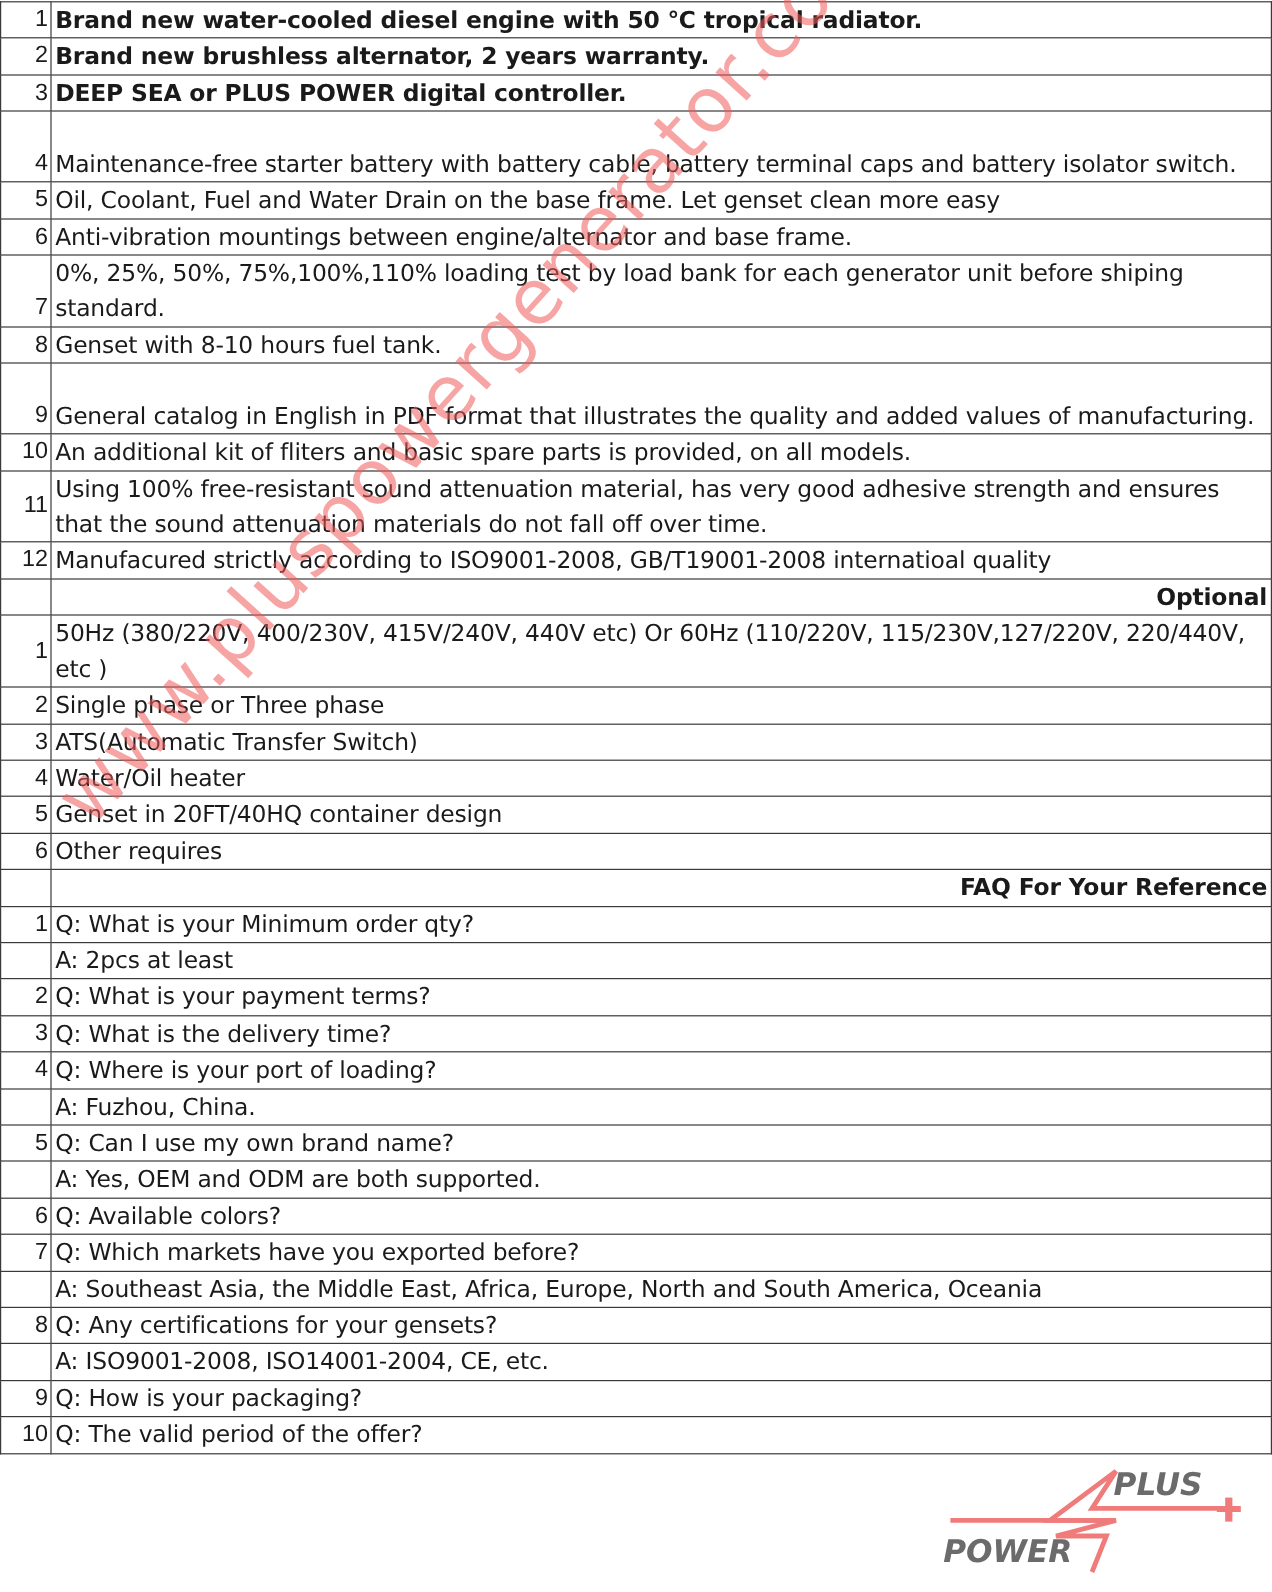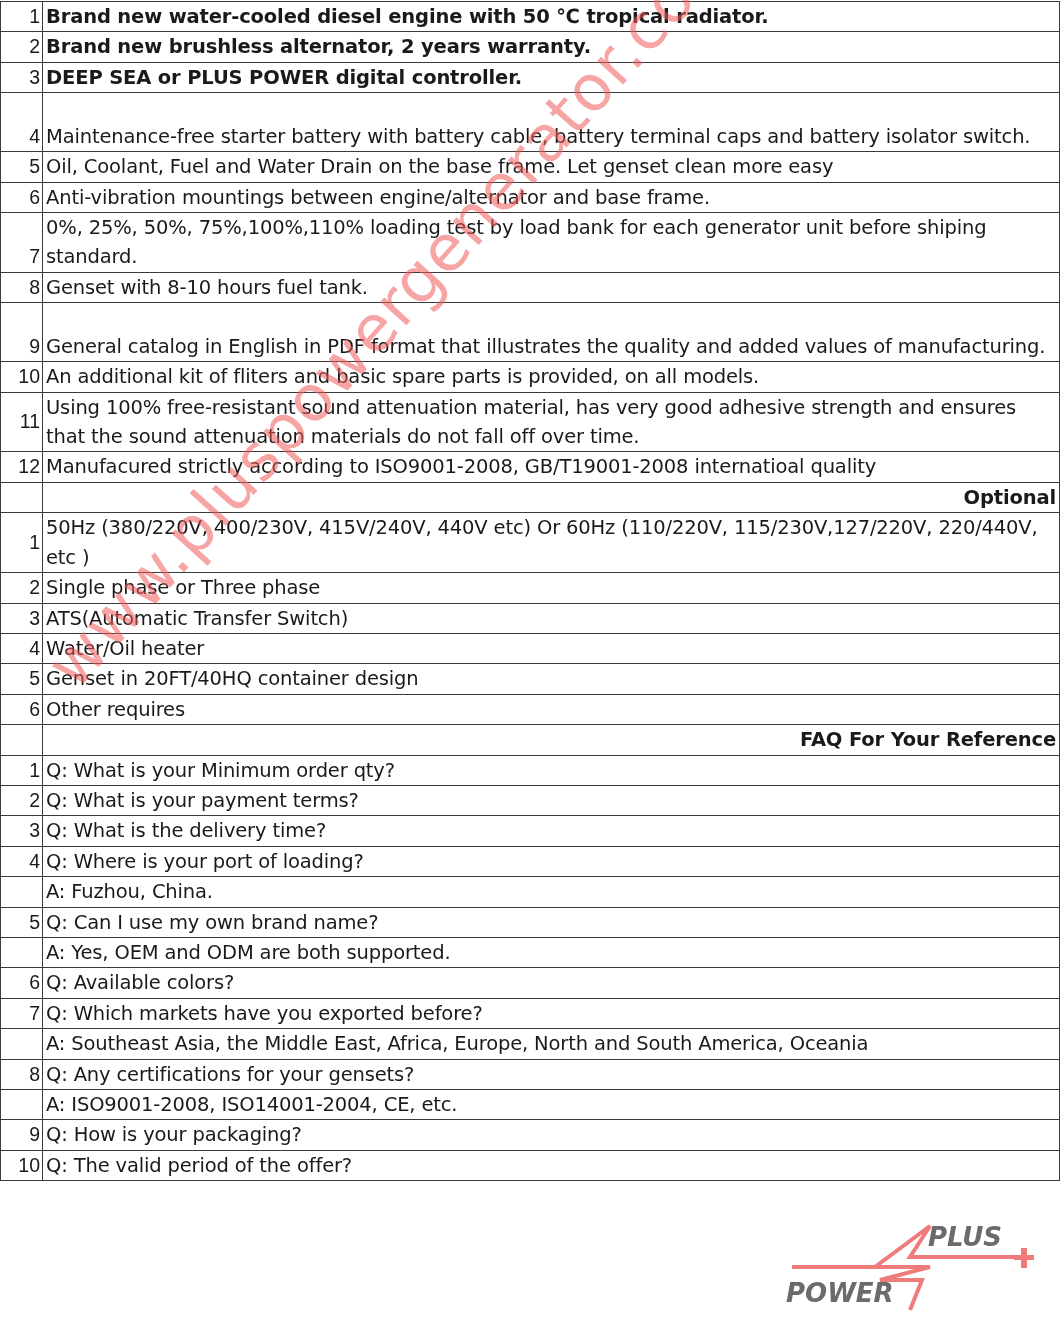--- a/index.html
+++ b/index.html
@@ -114,20 +114,24 @@
 
     <tr class="r1 head">
       <td class="n"></td>
       <td class="t">FAQ For Your Reference</td>
     </tr>
     <tr class="r1">
       <td class="n">1</td>
       <td class="t">Q: What is your Minimum order qty?</td>
     </tr>
     <tr class="r1">
+      <td class="n"></td>
+      <td class="t">A: 2pcs at least</td>
+    </tr>
+    <tr class="r1">
       <td class="n">2</td>
       <td class="t">Q: What is your payment terms?</td>
     </tr>
     <tr class="r1">
       <td class="n">3</td>
       <td class="t">Q: What is the delivery time?</td>
     </tr>
     <tr class="r1">
       <td class="n">4</td>
       <td class="t">Q: Where is your port of loading?</td>

